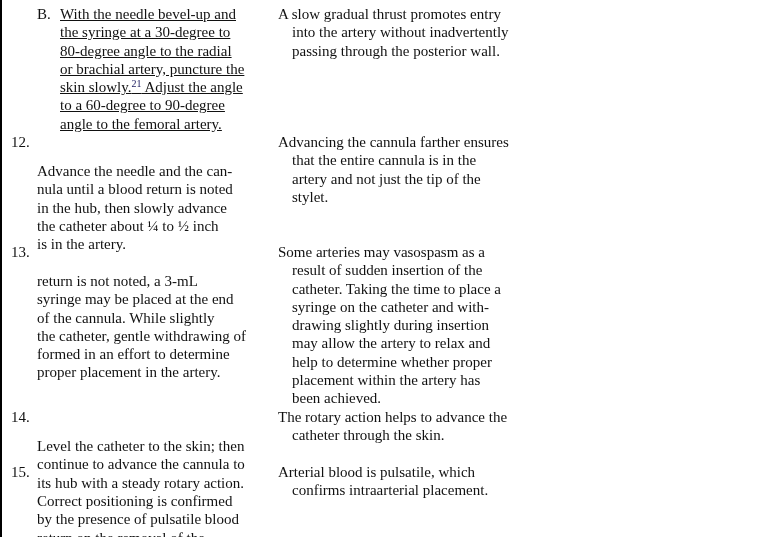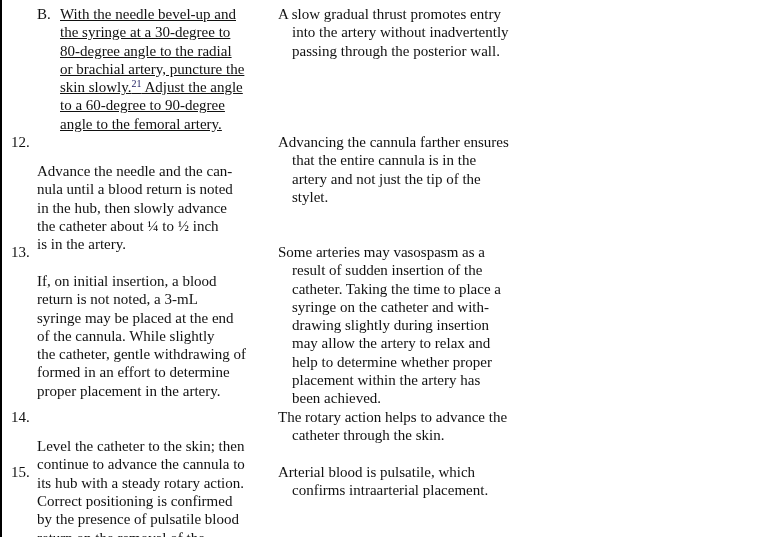--- a/index.html
+++ b/index.html
@@ -122,21 +122,20 @@
       <span class="line rat-cont">that the entire cannula is in the</span>
       <span class="line rat-cont">artery and not just the tip of the</span>
       <span class="line rat-cont">stylet.</span>
     </div>
   </div>
 
   <div class="row" style="height:165px;">
     <div class="step">
       <span class="num">13.</span>
       <div class="step-text">
-        <span class="line">If, on initial insertion, a blood</span>
         <span class="line">return is not noted, a 3-mL</span>
         <span class="line">syringe may be placed at the end</span>
         <span class="line">of the cannula. While slightly</span>
         <span class="line">the catheter, gentle withdrawing of</span>
         <span class="line">formed in an effort to determine</span>
         <span class="line">proper placement in the artery.</span>
       </div>
     </div>
     <div class="rationale">
       <span class="line rat-first">Some arteries may vasospasm as a</span>

